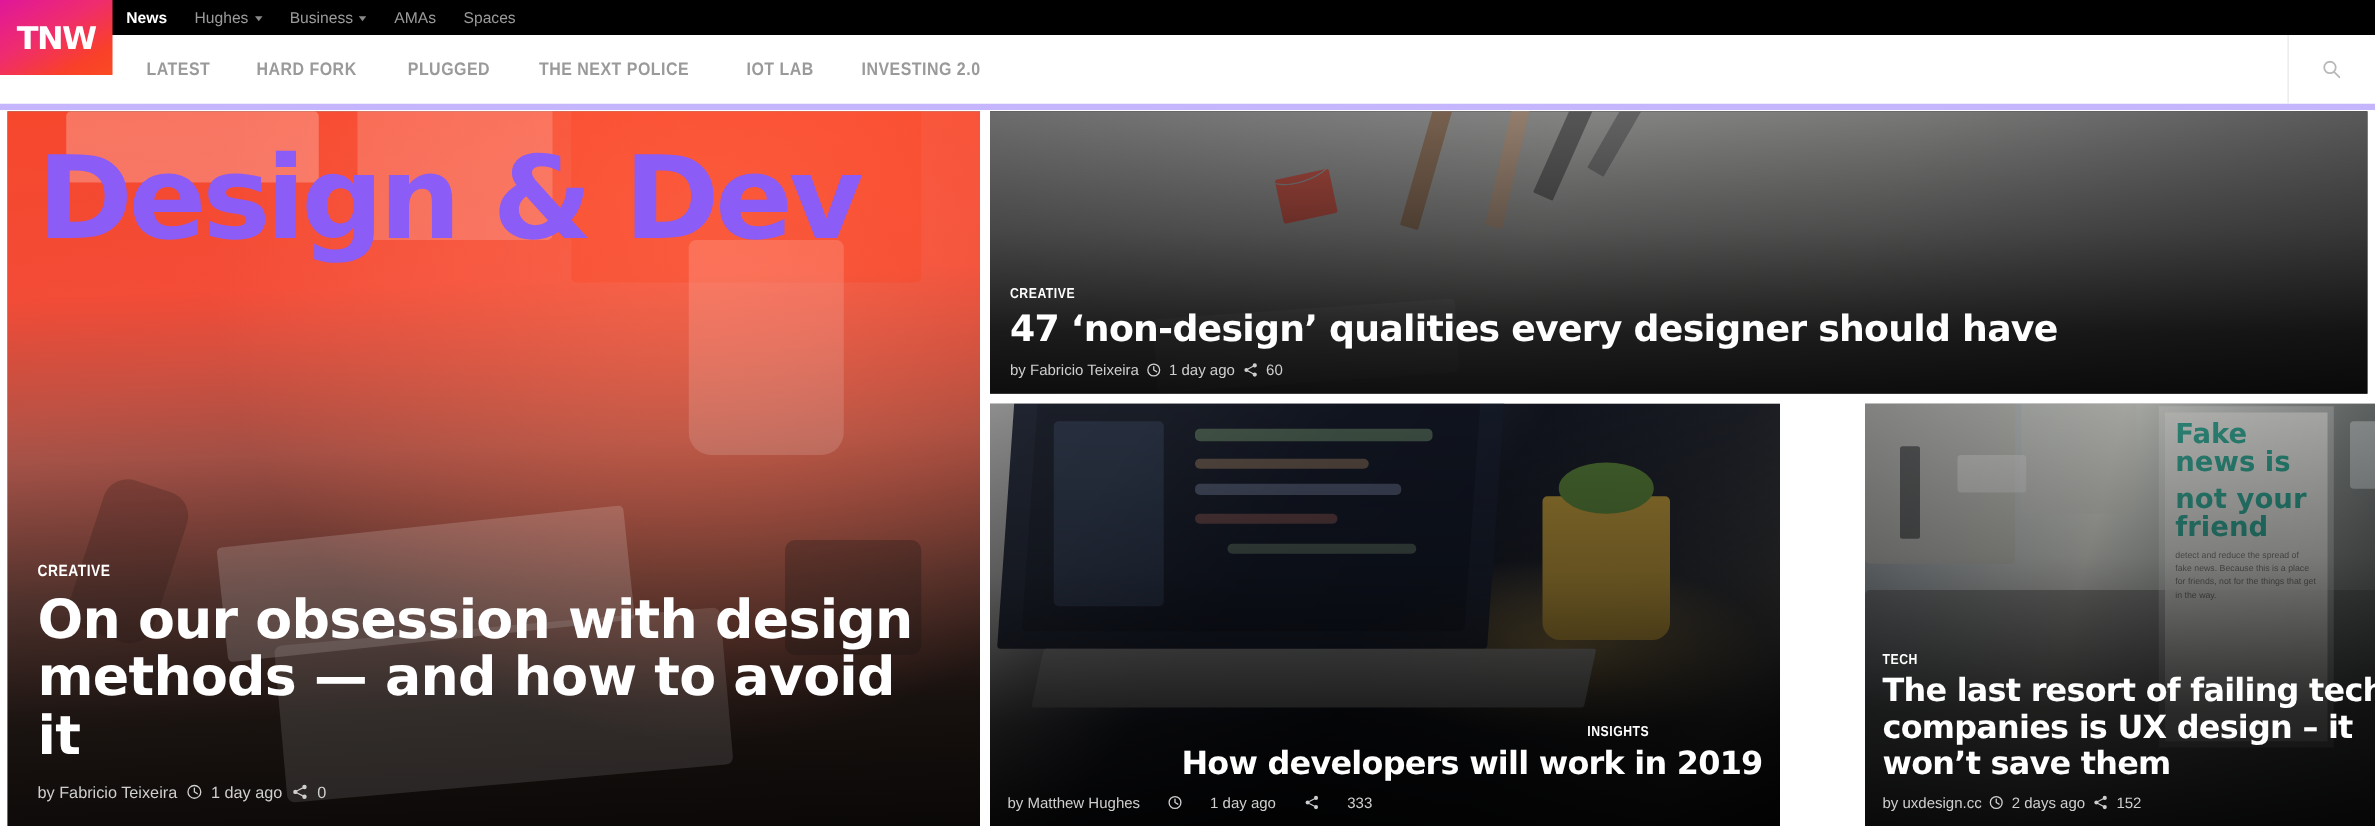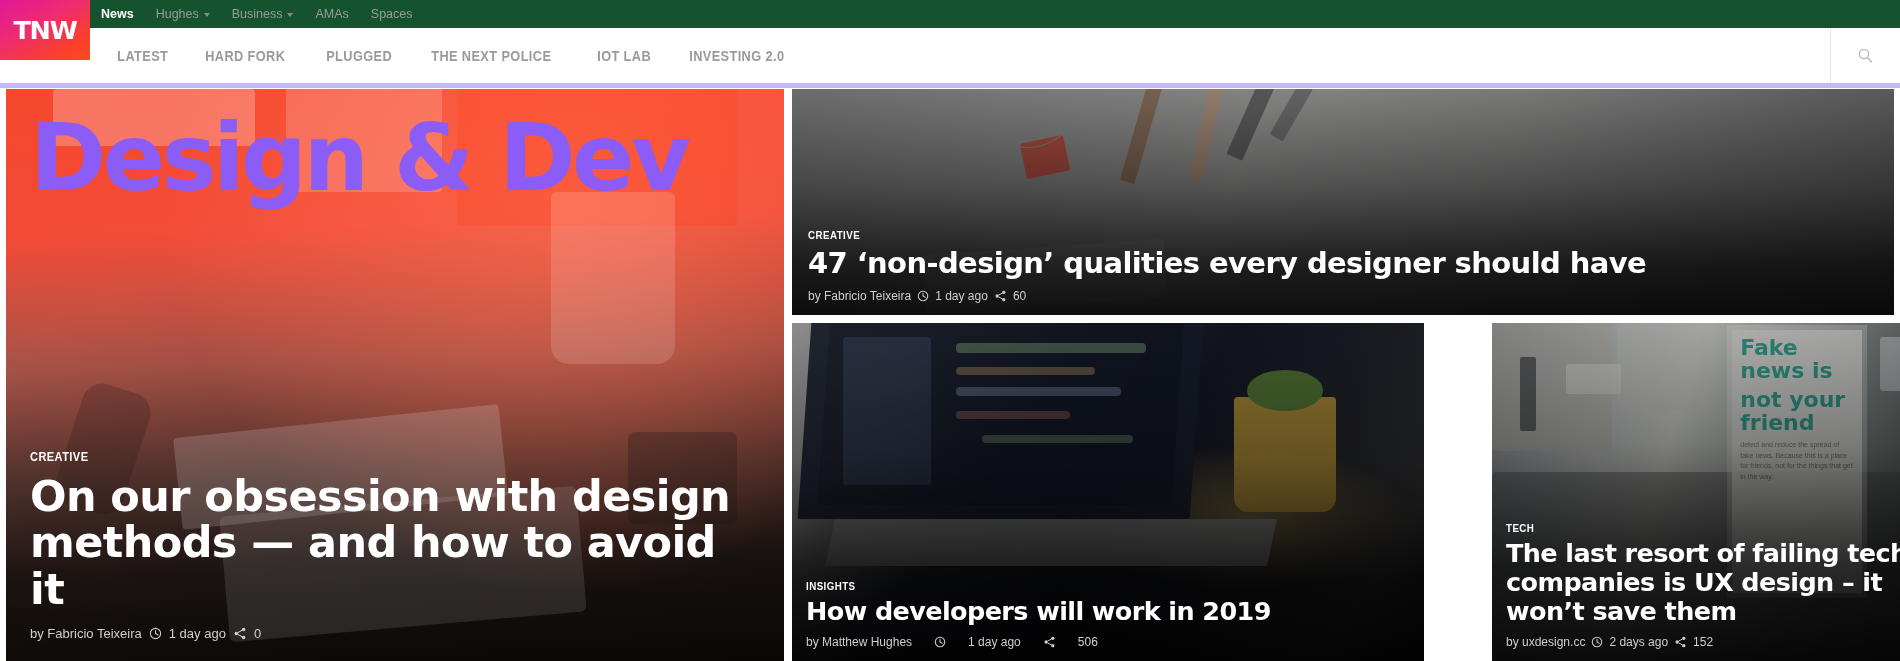--- a/index.html
+++ b/index.html
@@ -7,21 +7,21 @@
   html, body {
     width:1900px; height:661px; overflow:hidden;
     background:#ffffff;
     font-family:"Liberation Sans", sans-serif;
     -webkit-font-smoothing:antialiased;
   }
 
   
   .topbar{
     position:absolute; top:0; left:0; width:1900px; height:28px;
-    background:#14532d; display:flex; align-items:center;
+    background:#000000; display:flex; align-items:center;
   }
   .topbar-spacer{ width:90px; height:28px; flex:0 0 90px; }
   .topnav{ display:flex; align-items:center; gap:0px; height:28px; }
   .topnav-item{
     display:flex; align-items:center; gap:5px;
     color:#9b9b9b; font-size:12.5px; line-height:28px;
     padding:0 11px; cursor:pointer; white-space:nowrap;
   }
   .topnav-item.active{ color:#ffffff; font-weight:bold; }
   .caret{
@@ -133,21 +133,21 @@
   
   #card-mid{ left:792px; top:234px; width:632px; height:338px; }
   #card-mid .card-bg{
     background:
       radial-gradient(ellipse at 72% 58%, rgba(215,175,90,.55), rgba(0,0,0,0) 26%),
       linear-gradient(125deg,#bdbdbd 0%,#9e9e9e 16%,#2b2f3d 34%,#161a26 52%,#22252e 70%,#3a3a3a 88%,#1c1c1c 100%);
   }
   #card-mid .card-shade{
     background:linear-gradient(to bottom, rgba(0,0,0,.25) 0%, rgba(0,0,0,.45) 40%, rgba(0,0,0,.82) 76%, rgba(0,0,0,.93) 100%);
   }
-  #card-mid .card-body{ padding:0 14px 12px 14px; }
+  #card-mid .card-body{ padding:0 14px 12px 14px;text-align:right; }
   #card-mid .kicker{ font-size:11.5px; margin-bottom:5px; }
   #card-mid .headline{ font-size:25.5px; line-height:1.14; margin-bottom:9px; }
   #card-mid .meta{ font-size:12px; gap:22px; }
 
   
   #card-right{ left:1492px; top:234px; width:462px; height:338px; }
   #card-right .card-bg{
     background:
       linear-gradient(105deg,#8d9298 0%,#a6adb2 12%,#c3c7c6 26%,#d7d9d2 38%,#aeb3b0 52%,#7e8382 70%,#595c5d 88%,#3d4042 100%);
   }
@@ -318,21 +318,21 @@
           <path d="M8 4.3V8l3 1.8" fill="none" stroke="#cfcfcf" stroke-width="1.4" stroke-linecap="round"></path>
         </svg>
         <span>1 day ago</span>
         <svg width="13" height="12" viewBox="0 0 16 16" class="ico">
           <circle cx="12.4" cy="3.1" r="2.2" fill="#cfcfcf"></circle>
           <circle cx="3.5" cy="8" r="2.2" fill="#cfcfcf"></circle>
           <circle cx="12.4" cy="12.9" r="2.2" fill="#cfcfcf"></circle>
           <line x1="5.2" y1="6.9" x2="10.8" y2="4.0" stroke="#cfcfcf" stroke-width="1.3"></line>
           <line x1="5.2" y1="9.1" x2="10.8" y2="12.0" stroke="#cfcfcf" stroke-width="1.3"></line>
         </svg>
-        <span>506</span>
+        <span>333</span>
       </div>
     </div>
   </article>
 
   <article class="card" id="card-right">
     <div class="card-bg">
       <div class="desk" style="opacity:.95;">
         <i style="left:0%;top:-4%;width:26%;height:42%;background:rgba(190,185,175,.55);"></i>
         <i style="left:27%;top:-4%;width:20%;height:30%;background:rgba(205,205,200,.5);"></i>
         <i style="left:84%;top:4%;width:17%;height:16%;background:rgba(210,215,215,.6);border-radius:3px;"></i>

